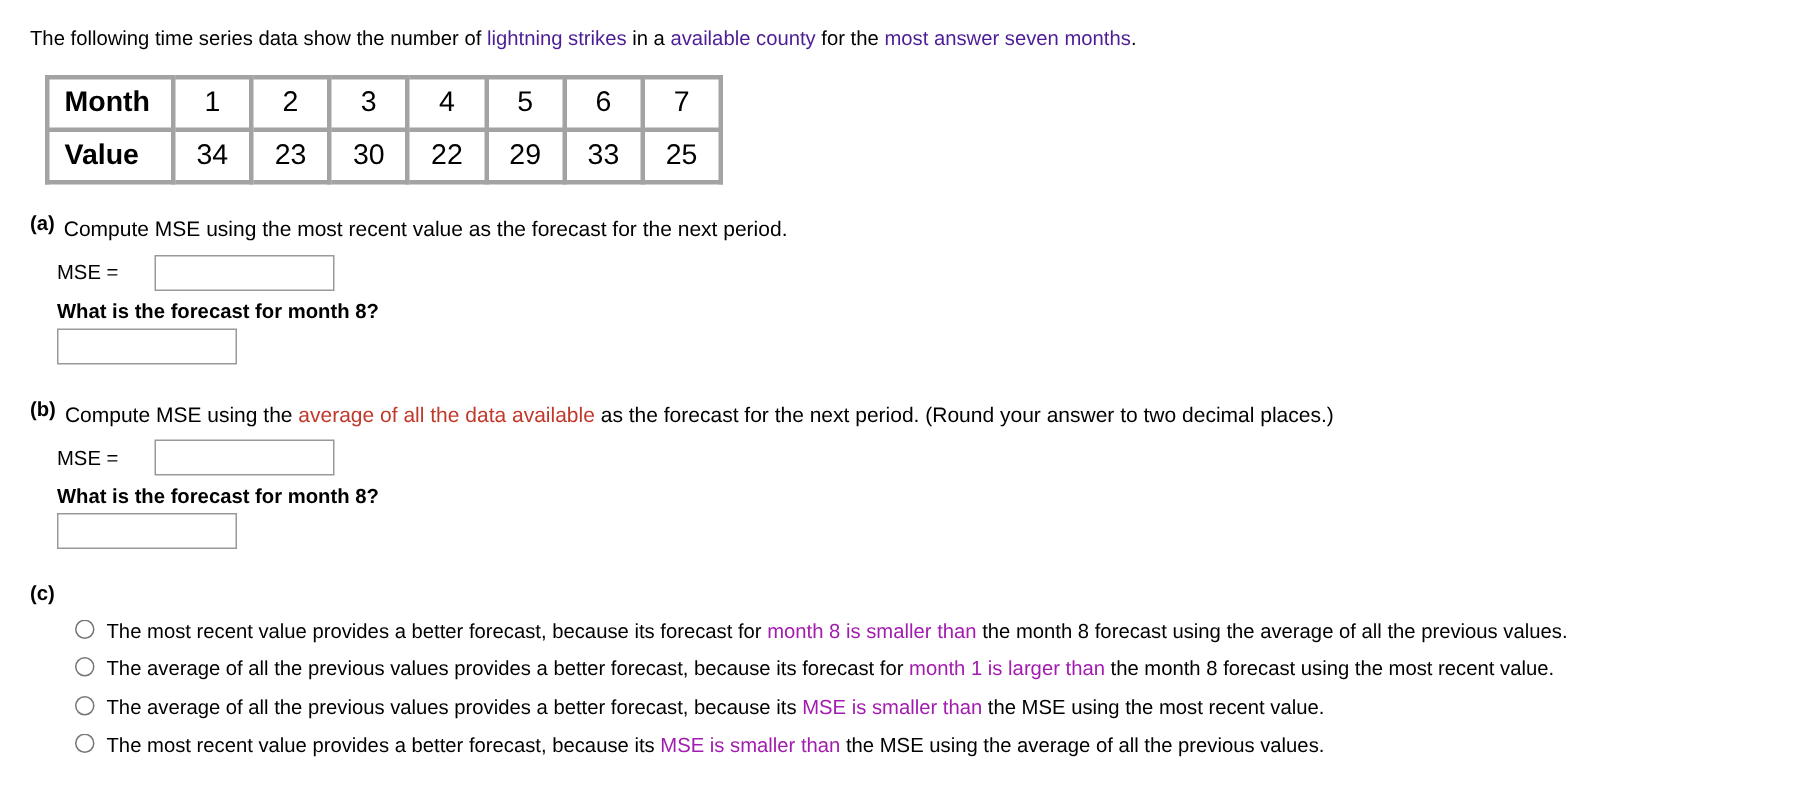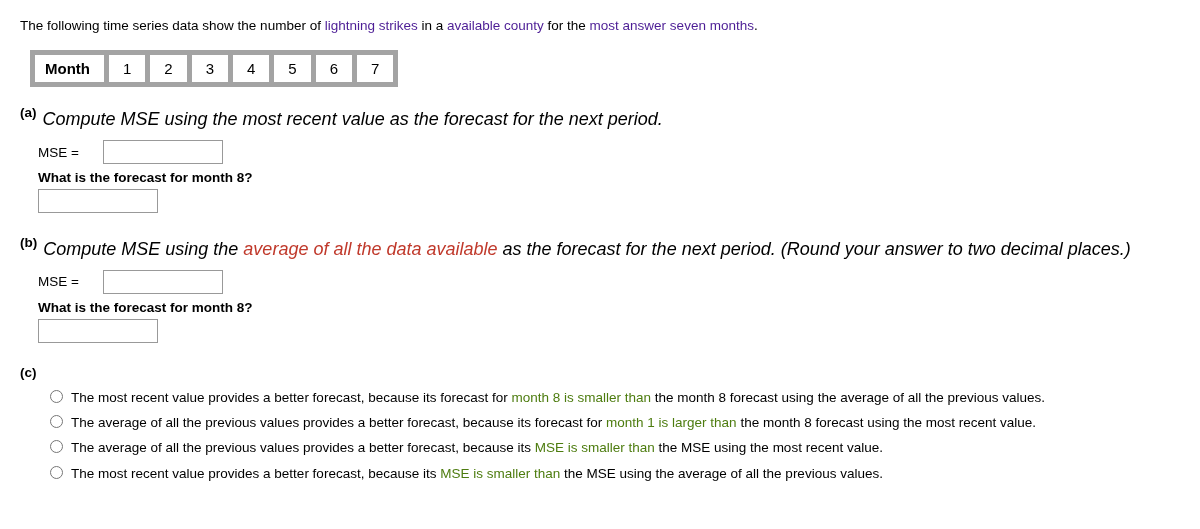--- a/index.html
+++ b/index.html
@@ -20,24 +20,24 @@
     .intro-text .highlight {
       color: #4c1d95;
     }
     
     .data-table {
       border-collapse: collapse;
       margin-bottom: 18px;
       margin-left: 10px;
     }
     .data-table td {
-      border: 5px solid #a3a3a3;
+      border: 3px solid #a3a3a3;
       padding: 5px 14px;
       text-align: center;
-      font-size: 15px;
+      font-size: 19px;
       min-width: 38px;
     }
     .data-table td.label-cell {
       font-weight: bold;
       background: #fff;
       text-align: left;
       padding-left: 10px;
     }
     
     .section {
@@ -47,23 +47,22 @@
       display: flex;
       align-items: flex-start;
       margin-bottom: 6px;
     }
     .section-label {
       font-weight: bold;
       margin-right: 6px;
       font-size: 13.5px;
     }
     .section-text {
-      font-size: 18px;
+      font-size: 14px;
       line-height: 1.6;
-      font-style: italic;
     }
     .section-text .highlight {
       color: #c0392b;
       text-align: right;
     }
     .mse-row {
       display: flex;
       align-items: center;
       margin: 6px 0 6px 18px;
       font-size: 13.5px;
@@ -100,21 +99,21 @@
       margin: 5px 0 5px 30px;
       font-size: 13.5px;
       line-height: 1.5;
     }
     .radio-option input[type="radio"] {
       margin-top: 2px;
       margin-right: 8px;
       flex-shrink: 0;
     }
     .radio-option .opt-text .highlight {
-      color: #4d7c0f;
+      color: #a21caf;
       margin-top: 27px;
     }
     .part-c-header {
       display: flex;
       align-items: flex-start;
       margin-bottom: 8px;
     }
   </style>
 </head>
 <body>
@@ -128,20 +127,30 @@
       <tr>
     <td class="label-cell">Month</td>
     <td>1</td>
     <td>2</td>
     <td>3</td>
     <td>4</td>
     <td>5</td>
     <td>6</td>
     <td>7</td>
   </tr>
+  <tr>
+    <td class="label-cell">Value</td>
+    <td>34</td>
+    <td>23</td>
+    <td>30</td>
+    <td>22</td>
+    <td>29</td>
+    <td>33</td>
+    <td>25</td>
+  </tr>
 </tbody>
   </table>
 
 <div class="section">
   <div class="section-header">
     <span class="section-label">(a)</span>
     <span class="section-text">Compute MSE using the most recent value as the forecast for the next period.</span>
   </div>
   <div class="mse-row">
     <span class="mse-label">MSE =</span>

